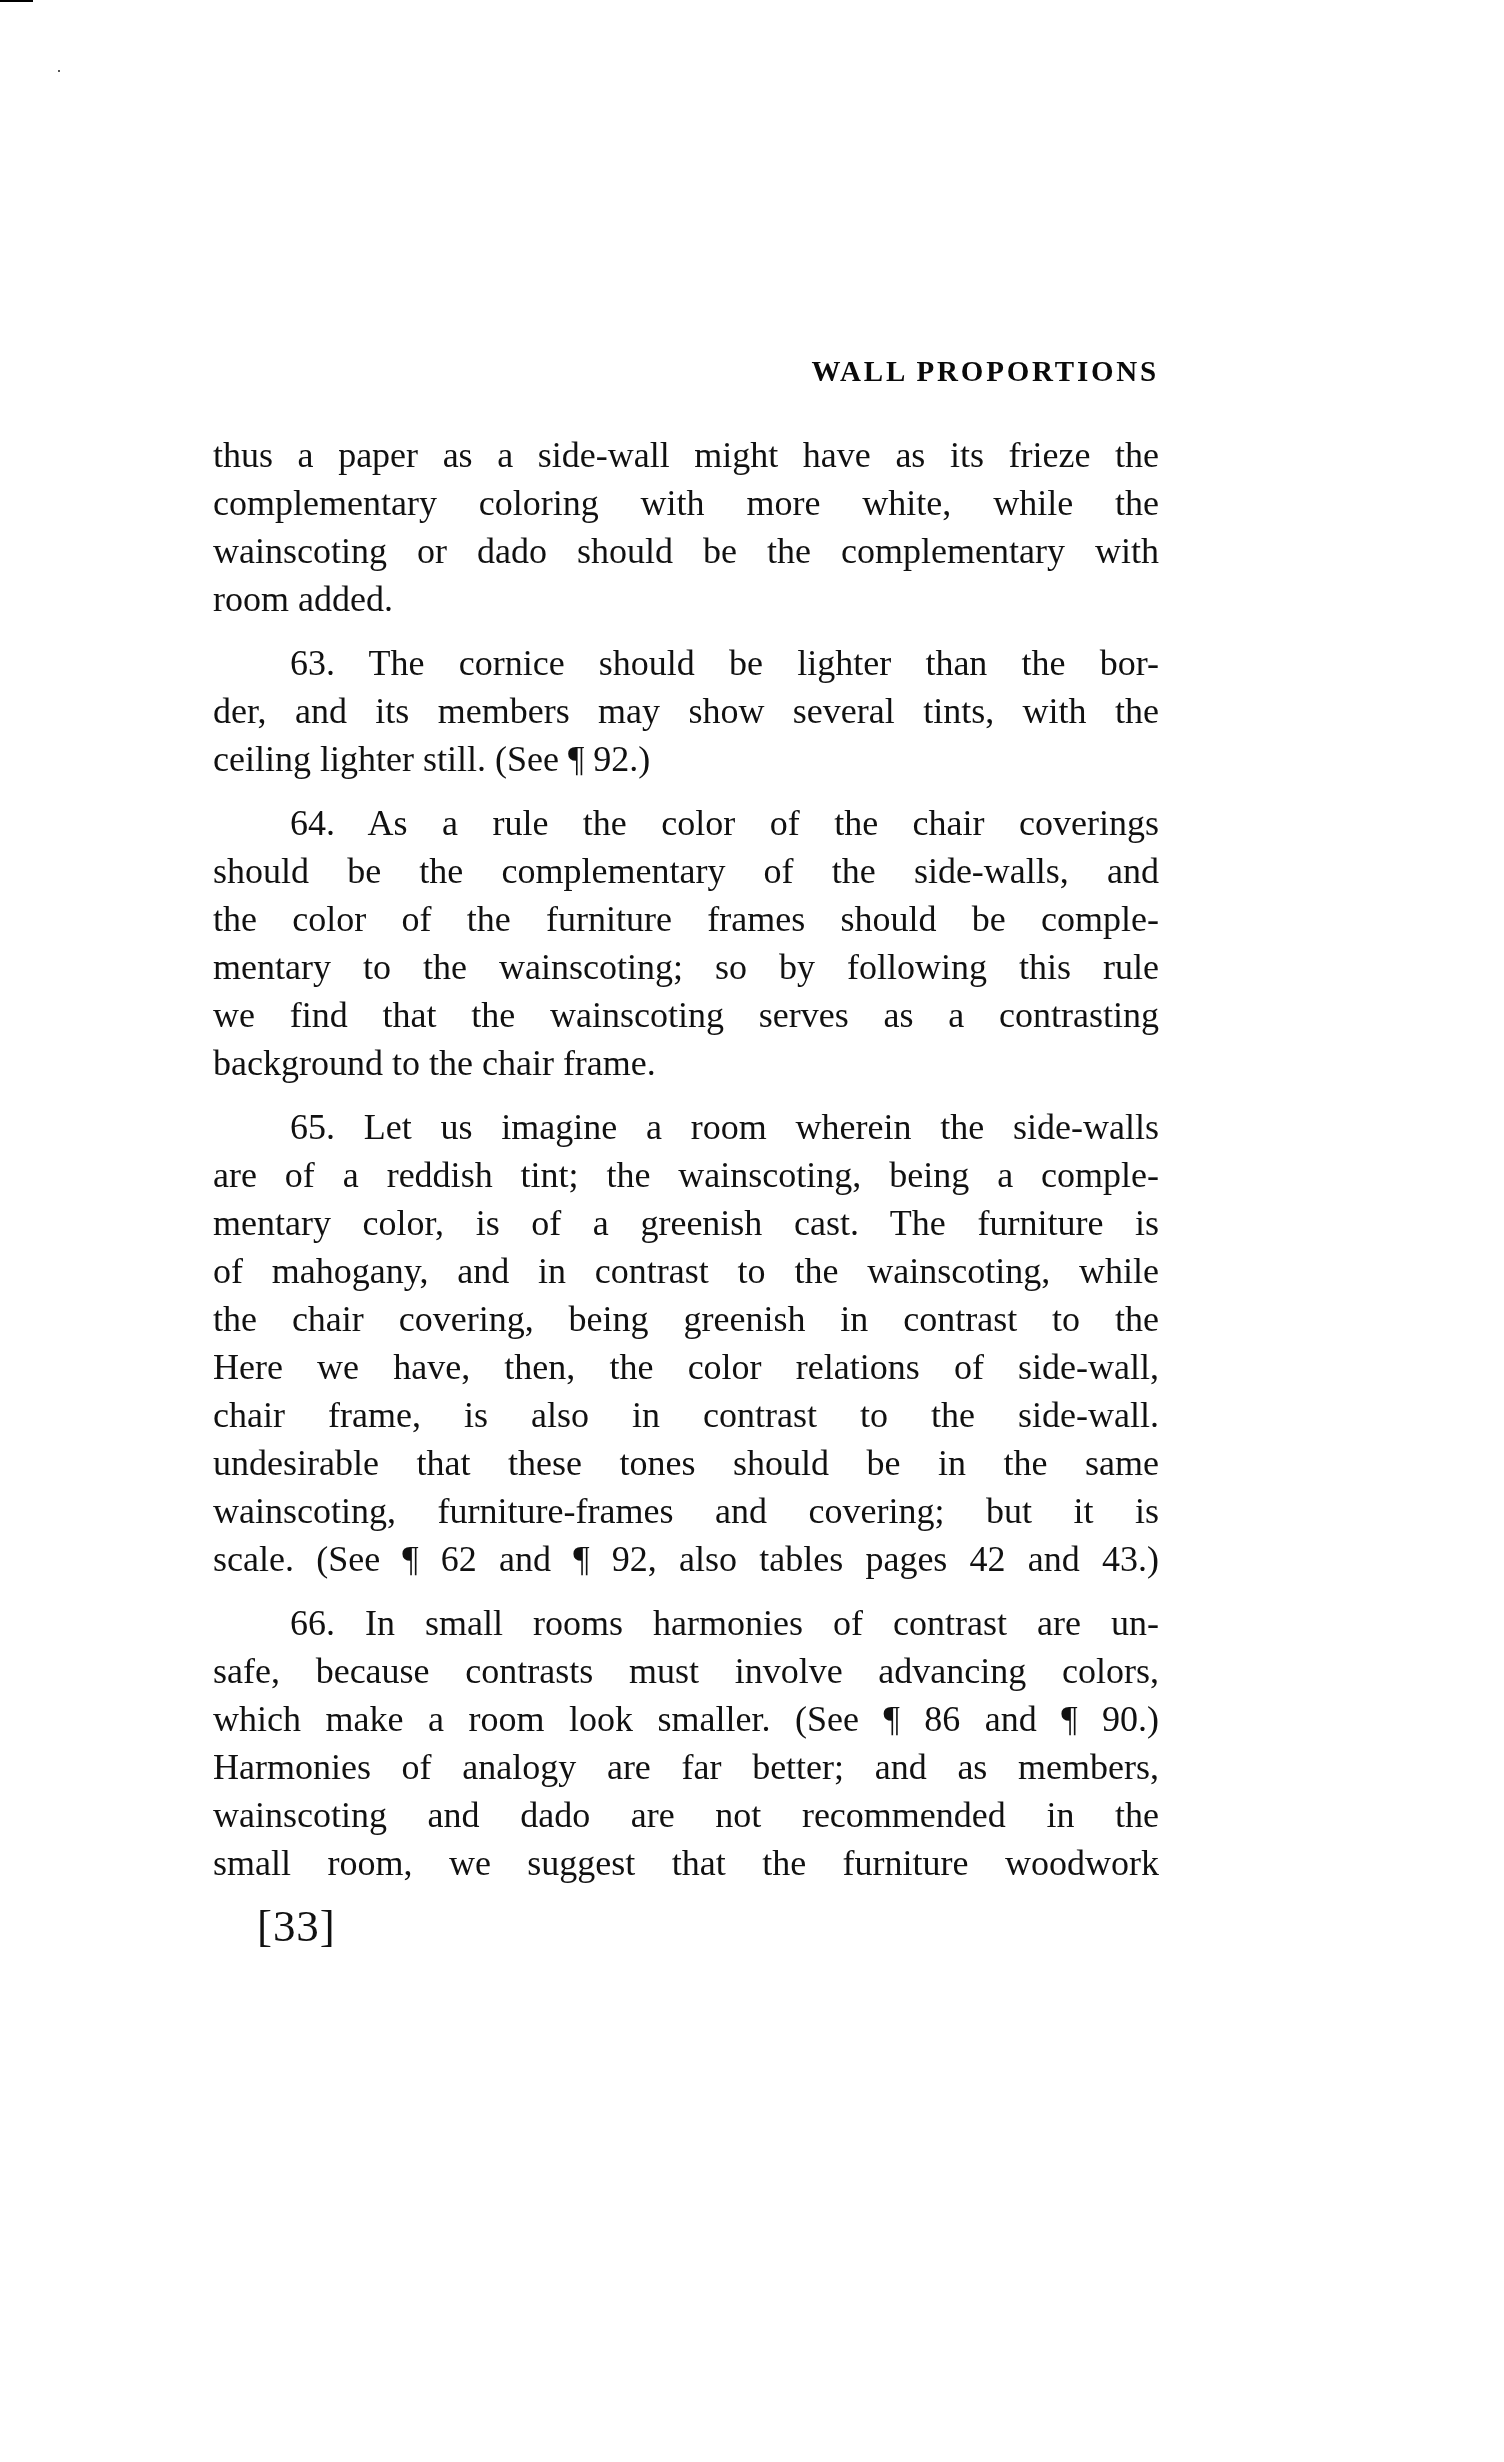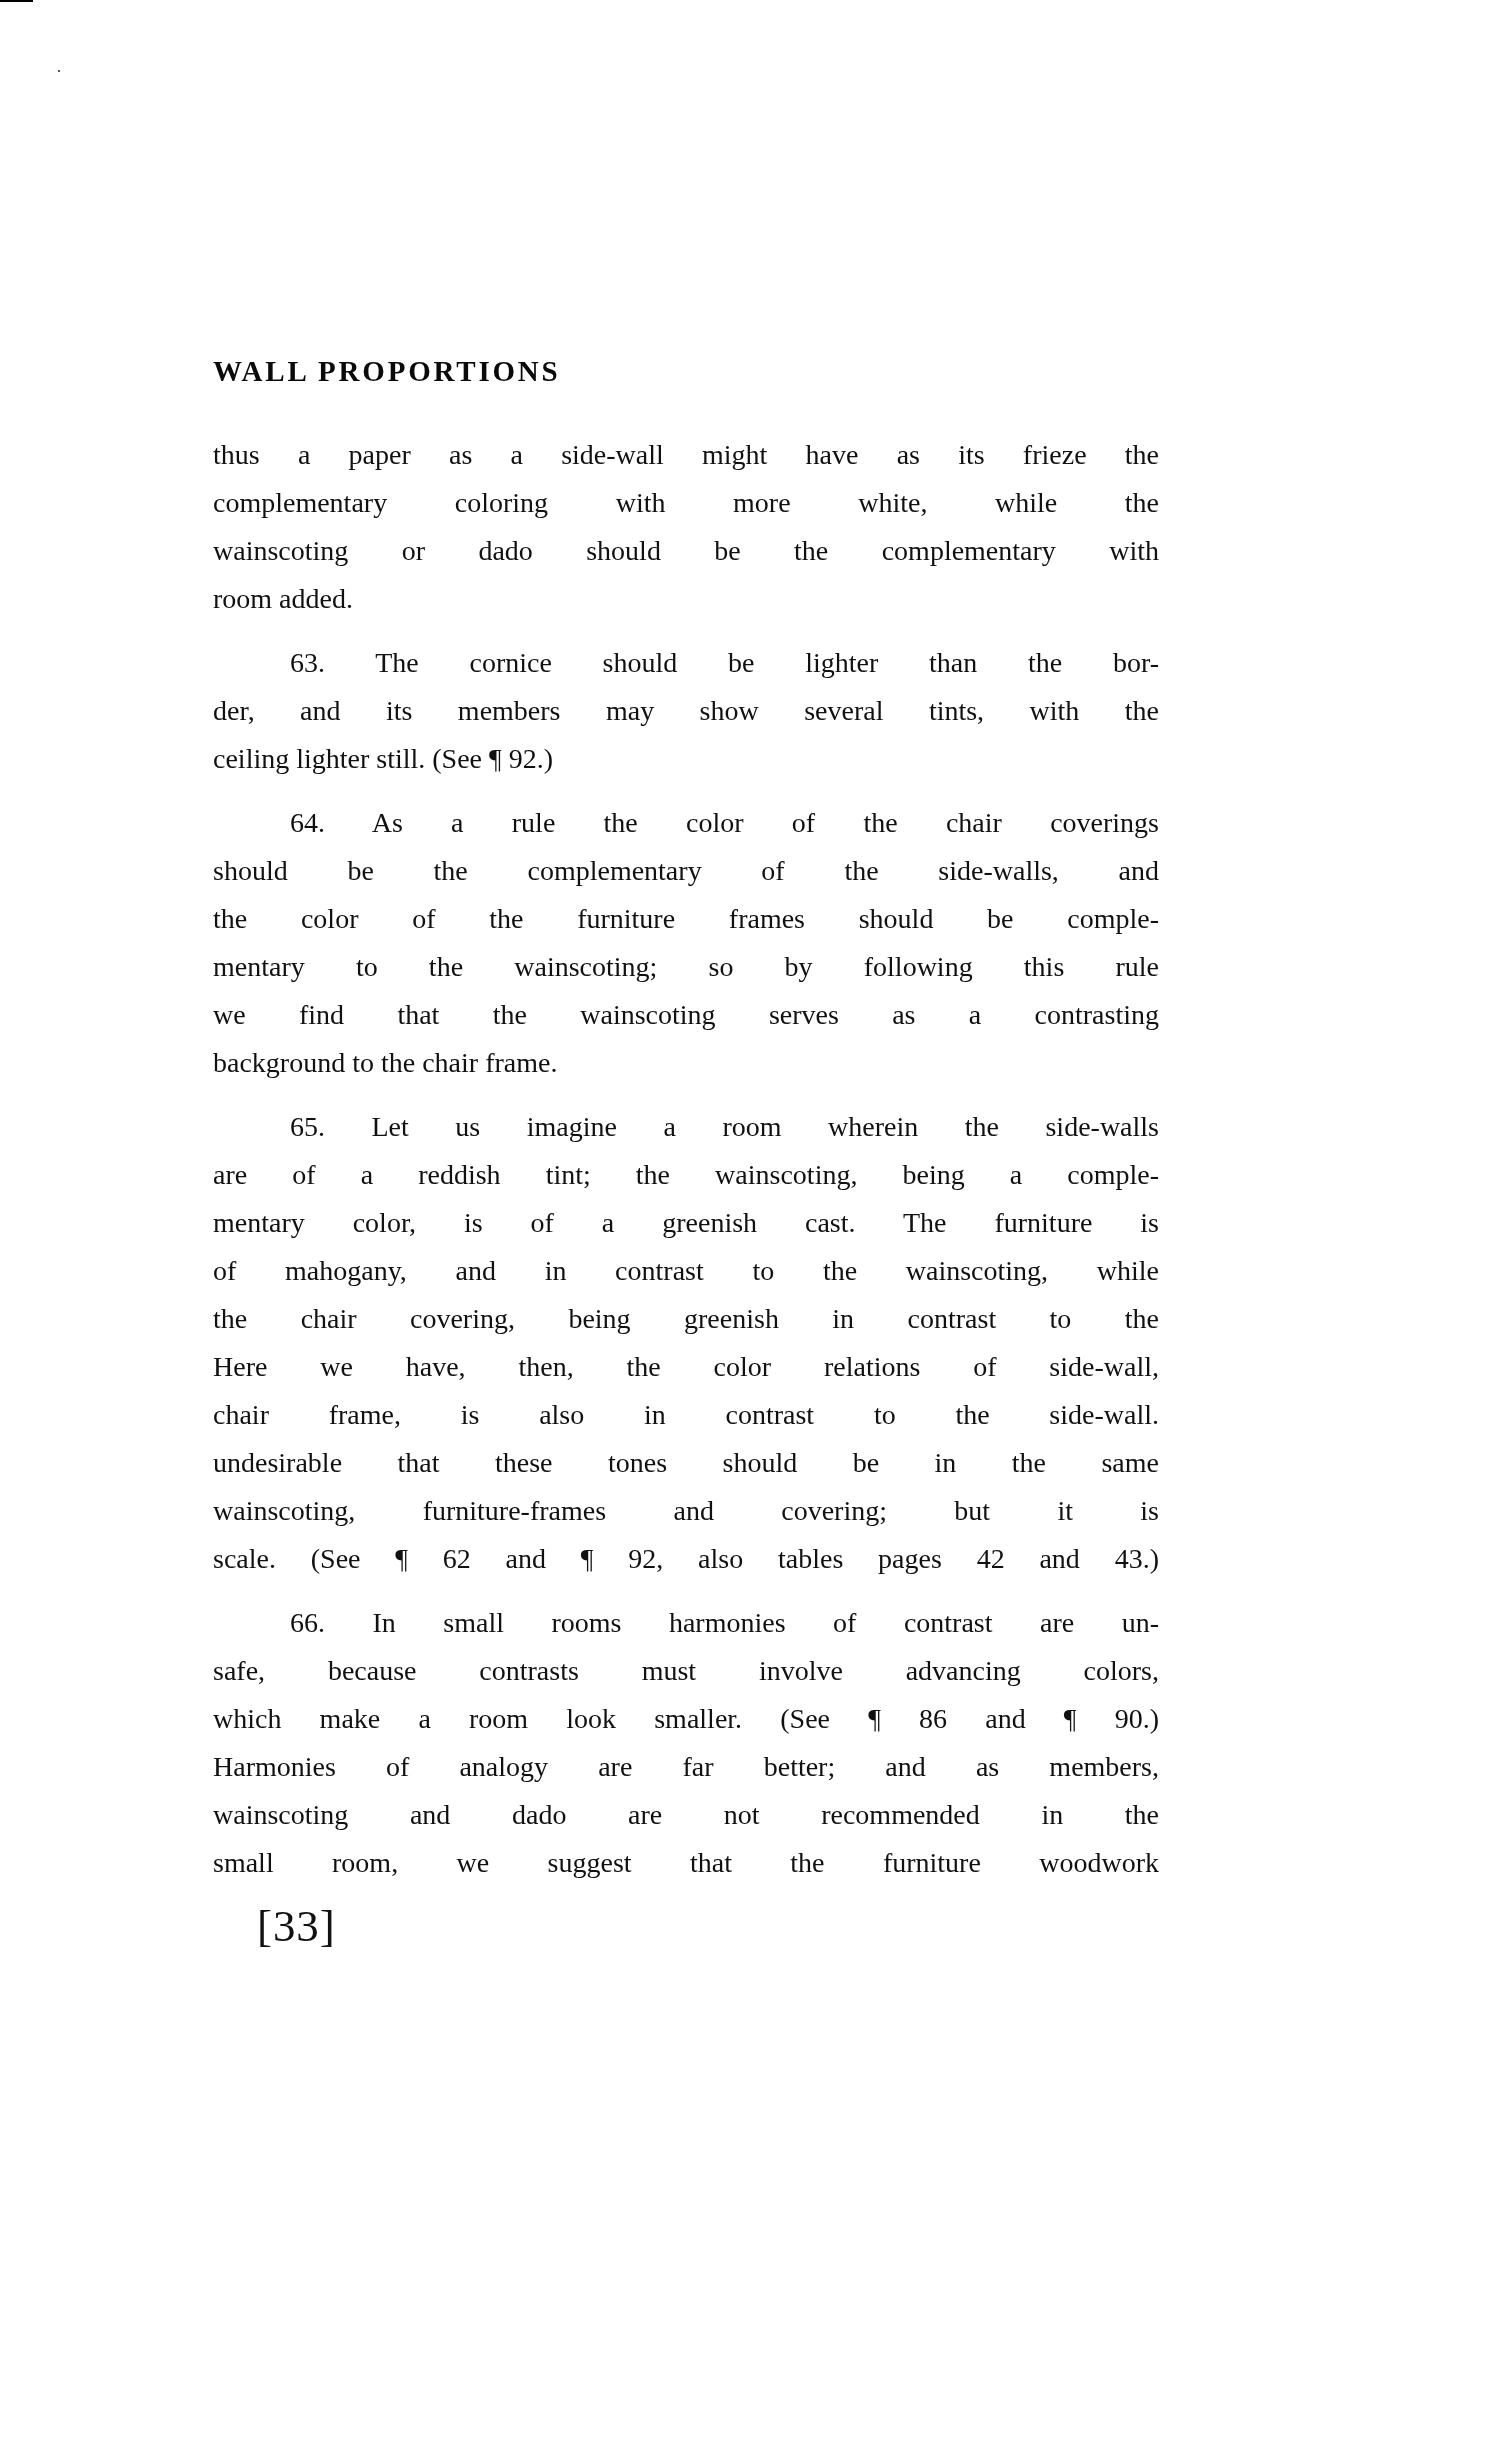--- a/index.html
+++ b/index.html
@@ -27,34 +27,34 @@
       position: absolute;
       width: 1.9px;
       height: 1.9px;
       background: #555555;
     }
     .running-head {
       position: absolute;
       left: 213px;
       width: 946px;
       top: 354px;
-      text-align: left;
+      text-align: right;
       font-family: "Liberation Serif", "DejaVu Serif", serif;
       font-weight: bold;
       font-size: 29px;
       letter-spacing: 2.8px;
       line-height: 34px;
       color: #0a0a0a;
     }
     .text-block {
       position: absolute;
       left: 213px;
       top: 431px;
       width: 946px;
-      font-size: 28px;
+      font-size: 36px;
       line-height: 48px;
     }
     .para {
       margin: 0 0 16px 0;
     }
     .line {
       display: block;
       white-space: nowrap;
       text-align: justify;
       text-align-last: justify;

